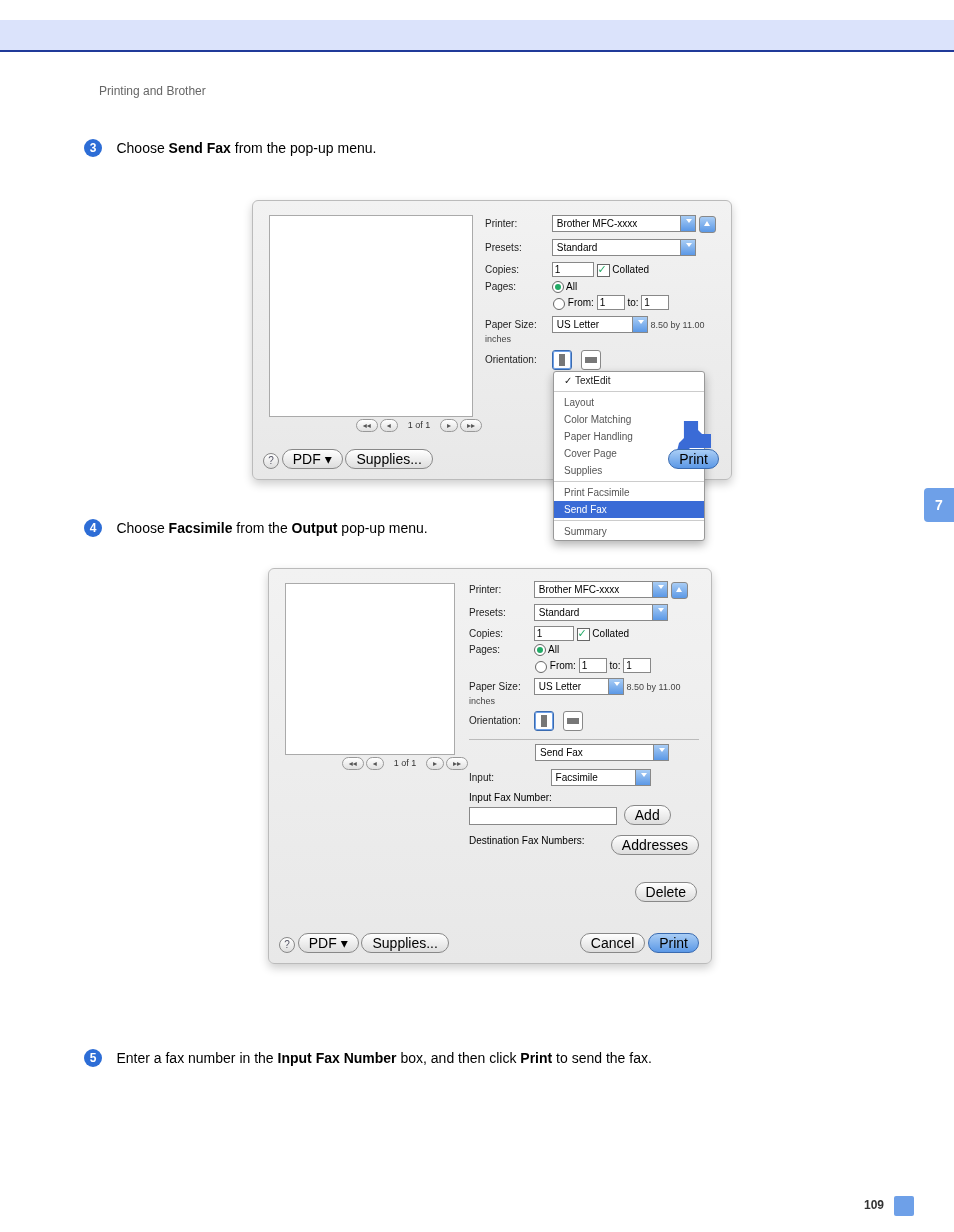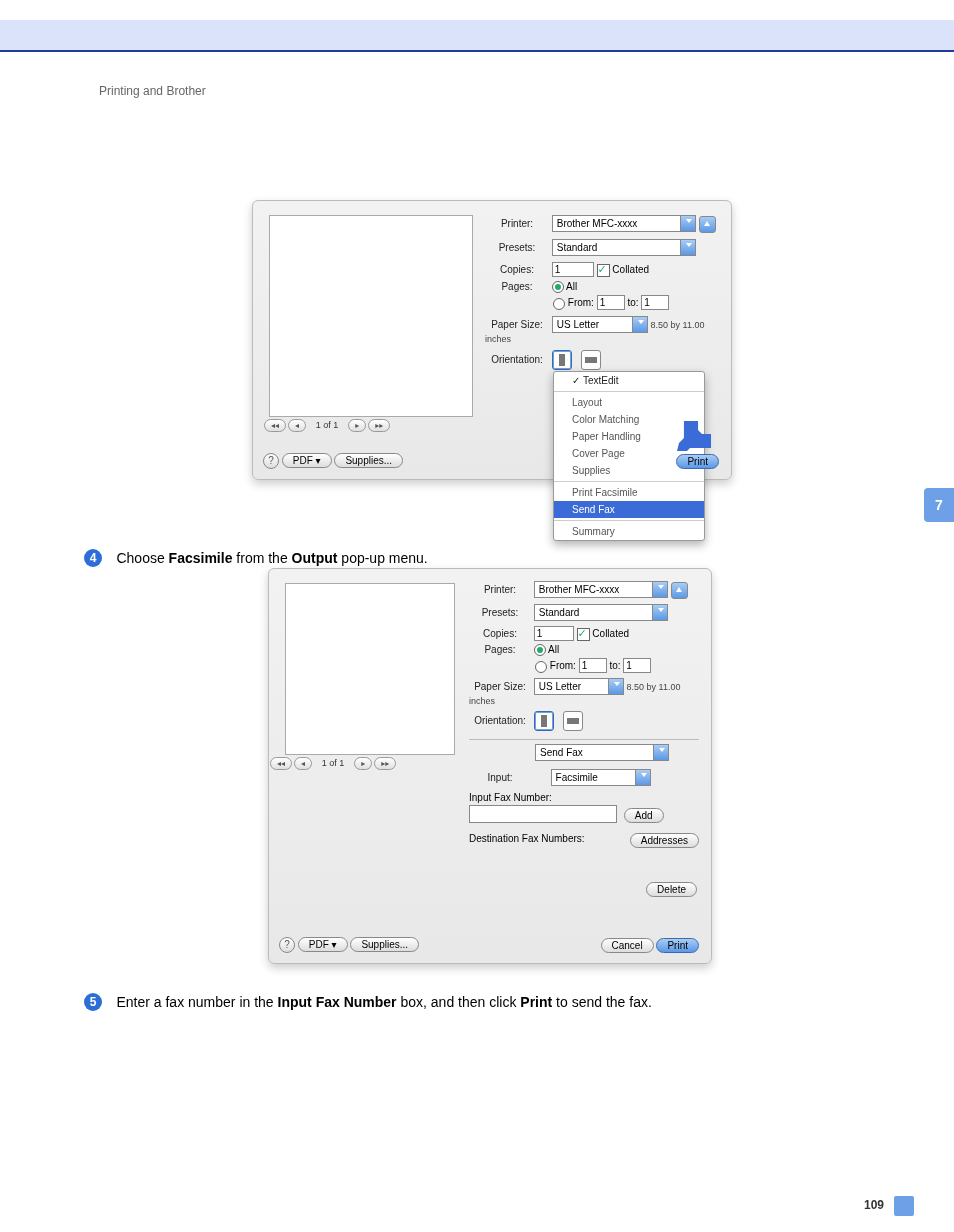--- a/index.html
+++ b/index.html
@@ -9,57 +9,63 @@
   .step-row{position:absolute;left:84px}
   .badge{display:inline-block;width:18px;height:18px;border-radius:9px;background:#2d6dd6;color:#fff;font-size:12px;font-weight:bold;text-align:center;line-height:18px;vertical-align:middle;margin-right:10px}
   .step-text{font-size:14px;vertical-align:middle}
   .bold{font-weight:bold}
   .side-tab{position:absolute;right:0;top:488px;width:30px;height:34px;background:#6ea0e8;border-top-left-radius:4px;border-bottom-left-radius:4px;color:#fff;text-align:center;line-height:34px;font-size:14px;font-weight:bold}
   .pagenum{position:absolute;right:70px;bottom:20px;font-size:12px;font-weight:bold;color:#333}
   .pagebar{position:absolute;right:40px;bottom:16px;width:20px;height:20px;background:#6ea0e8;border-radius:2px}
   
   .dlg{position:absolute;background:linear-gradient(#f2f2f2,#e8e8e8);border:1px solid #bbb;border-radius:6px;box-shadow:0 4px 10px rgba(0,0,0,.2);font-size:10px}
   .dlg .preview{position:absolute;background:#fff;border:1px solid #aaa}
-  .dlg .pager{position:absolute;left:0;text-align:left;width:220px}
+  .dlg .pager{position:absolute;left:0;text-align:right;width:220px}
   .pager-seg{display:inline-block;border:1px solid #999;border-radius:8px;padding:1px 6px;background:linear-gradient(#fff,#e0e0e0);font-size:8px;color:#555;margin:0 1px}
   .pager-txt{display:inline-block;font-size:9px;color:#333;margin:0 6px}
-  .btn{display:inline-block;border:1px solid #888;border-radius:10px;padding:1px 10px;background:linear-gradient(#fff,#ddd);font-size:10px}
+  .btn{display:inline-block;border:1px solid #888;border-radius:10px;padding:1px 10px;background:linear-gradient(#fff,#ddd);font-size:14px}
   .btn.primary{background:linear-gradient(#a9cdf5,#5b98e6);border-color:#3a6bb0;color:#000}
   .help{display:inline-block;width:14px;height:14px;border:1px solid #888;border-radius:8px;text-align:center;line-height:14px;font-size:10px;color:#556;background:linear-gradient(#fff,#ddd)}
   .drop{display:inline-block;border:1px solid #888;background:#fff;height:15px;line-height:15px;padding:0 4px;position:relative;font-size:10px}
   .drop::after{content:"";position:absolute;right:0;top:0;width:14px;height:15px;background:linear-gradient(#a9cdf5,#5b98e6);border-left:1px solid #888}
   .drop .arr{position:absolute;right:3px;top:3px;width:0;height:0;border-left:3px solid transparent;border-right:3px solid transparent;border-top:4px solid #fff;z-index:1}
   .small-input{border:1px solid #888;background:#fff;height:13px;width:22px;font-size:10px;padding:0 2px}
   .chk{width:11px;height:11px;border:1px solid #666;background:#fff;display:inline-block;vertical-align:middle;position:relative}
   .chk.checked::after{content:"✓";position:absolute;top:-2px;left:0;font-size:11px;color:#2a6}
   .rad{width:10px;height:10px;border:1px solid #666;border-radius:50%;display:inline-block;vertical-align:middle;position:relative;background:#fff}
   .rad.on::after{content:"";position:absolute;top:2px;left:2px;width:6px;height:6px;border-radius:50%;background:#2a6}
-  .lbl{display:inline-block;text-align:center;color:#222}
+  .lbl{display:inline-block;text-align:left;color:#222}
   .orient{display:inline-block;width:18px;height:18px;border:1px solid #888;background:#fff;border-radius:3px;position:relative;vertical-align:middle;margin-right:6px}
   .orient::after{content:"";position:absolute;background:#777}
   .orient.port::after{top:3px;left:6px;width:6px;height:12px}
   .orient.land::after{top:6px;left:3px;width:12px;height:6px}
   .orient.sel{border-color:#3a6bb0;box-shadow:0 0 0 1px #6ea0e8 inset}
   .menu{position:absolute;background:#fff;border:1px solid #999;border-radius:3px;box-shadow:0 4px 10px rgba(0,0,0,.3);font-size:10px;width:150px}
-  .menu .mi{padding:3px 18px;color:#555}
+  .menu .mi{padding:3px 10px;color:#555}
   .menu .mi.header{color:#222}
   .menu hr{border:0;border-top:1px solid #ccc;margin:2px 0}
   .menu .mi.highlight{background:#3a6bd6;color:#fff}
   .table{position:absolute;border:1px solid #aaa;background:#fff}
   .table .th{display:inline-block;font-size:9px;background:linear-gradient(#f5f5f5,#ddd);border-bottom:1px solid #aaa;padding:2px 4px;box-sizing:border-box}
   .sq-btn{display:inline-block;width:15px;height:15px;border:1px solid #888;border-radius:3px;background:linear-gradient(#a9cdf5,#5b98e6);position:relative;vertical-align:middle}
   .sq-btn::after{content:"";position:absolute;left:4px;top:4px;width:0;height:0;border-left:3px solid transparent;border-right:3px solid transparent;border-bottom:5px solid #fff}
 </style>
 </head>
 <body>
 
 <div class="page">
   <div class="topbar"></div>
   <div class="breadcrumb">Printing and Brother</div>
 
+  <div class="step-row" style="top:138px">
+    <span class="badge">3</span>
+    <span class="step-text">
+      <span>Choose </span><span class="bold">Send Fax</span><span> from the pop-up menu.</span>
+    </span>
+  </div>
 
   <div class="dlg" style="left:252px;top:200px;width:478px;height:278px">
     <div class="preview" style="left:16px;top:14px;width:202px;height:200px"></div>
     <div class="pager" style="top:218px;left:10px">
       <span class="pager-seg">◂◂</span><span class="pager-seg">◂</span>
       <span class="pager-txt">1 of 1</span>
       <span class="pager-seg">▸</span><span class="pager-seg">▸▸</span>
     </div>
 
     <div style="position:absolute;left:232px;top:14px;right:12px">
@@ -131,21 +137,21 @@
     <div style="position:absolute;left:10px;bottom:10px">
       <span class="help">?</span>
       <span class="btn">PDF ▾</span>
       <span class="btn">Supplies...</span>
     </div>
     <div style="position:absolute;right:12px;bottom:10px">
       <span class="btn primary">Print</span>
     </div>
   </div>
 
-  <div class="step-row" style="top:548px">
+  <div class="step-row" style="top:518px">
     <span class="badge">4</span>
     <span class="step-text">
       <span>Choose </span><span class="bold">Facsimile</span><span> from the </span><span class="bold">Output</span><span> pop-up menu.</span>
     </span>
   </div>
 
   <div class="dlg" style="left:268px;top:568px;width:442px;height:394px">
     <div class="preview" style="left:16px;top:14px;width:168px;height:170px"></div>
     <div class="pager" style="top:188px;left:0px;width:200px">
       <span class="pager-seg">◂◂</span><span class="pager-seg">◂</span>
@@ -219,21 +225,21 @@
       <span class="help">?</span>
       <span class="btn">PDF ▾</span>
       <span class="btn">Supplies...</span>
     </div>
     <div style="position:absolute;right:12px;bottom:10px">
       <span class="btn">Cancel</span>
       <span class="btn primary">Print</span>
     </div>
   </div>
 
-  <div class="step-row" style="top:992px">
+  <div class="step-row" style="top:1048px">
     <span class="badge">5</span>
     <span class="step-text">
       <span>Enter a fax number in the </span><span class="bold">Input Fax Number</span><span> box, and then click </span><span class="bold">Print</span><span> to send the fax.</span>
     </span>
   </div>
 
   <div class="side-tab">7</div>
   <div class="pagenum">109</div>
   <div class="pagebar"></div>
 </div>

